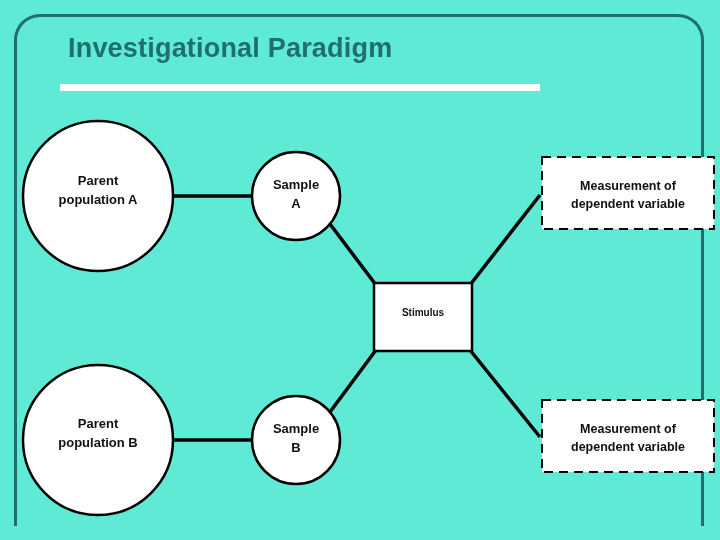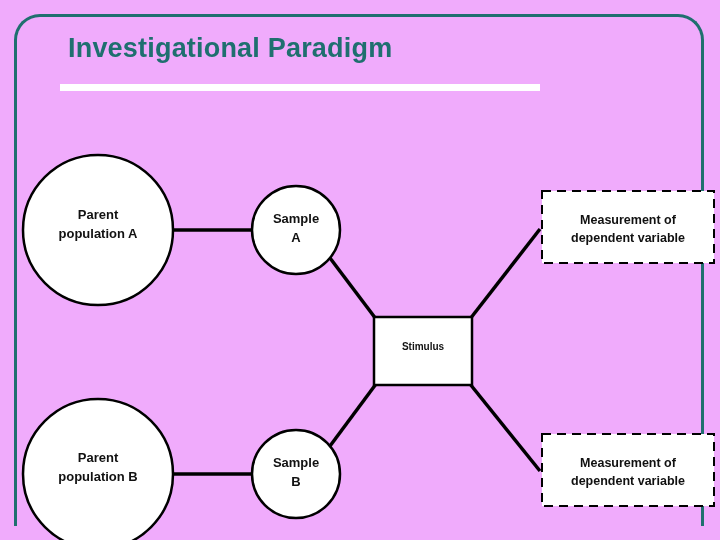--- a/index.html
+++ b/index.html
@@ -4,21 +4,21 @@
 <style>
   html, body {
     margin: 0;
     padding: 0;
     background: #ffffff;
   }
   #page {
     position: relative;
     width: 720px;
     height: 540px;
-    background: #f0abfc;
+    background: #5eead4;
     overflow: hidden;
     font-family: "Liberation Sans", sans-serif;
   }
 
   
   .frame-top {
     position: absolute;
     left: 14px;
     top: 14px;
     width: 690px;
@@ -68,21 +68,20 @@
     white-space: nowrap;
   }
 
   
   .diagram {
     position: absolute;
     left: 0;
     top: 0;
     width: 720px;
     height: 403px;
-    margin-top: 34px;
   }
   .diagram svg {
     position: absolute;
     left: 0;
     top: 0;
   }
 
   .node-label {
     position: absolute;
     text-align: center;

